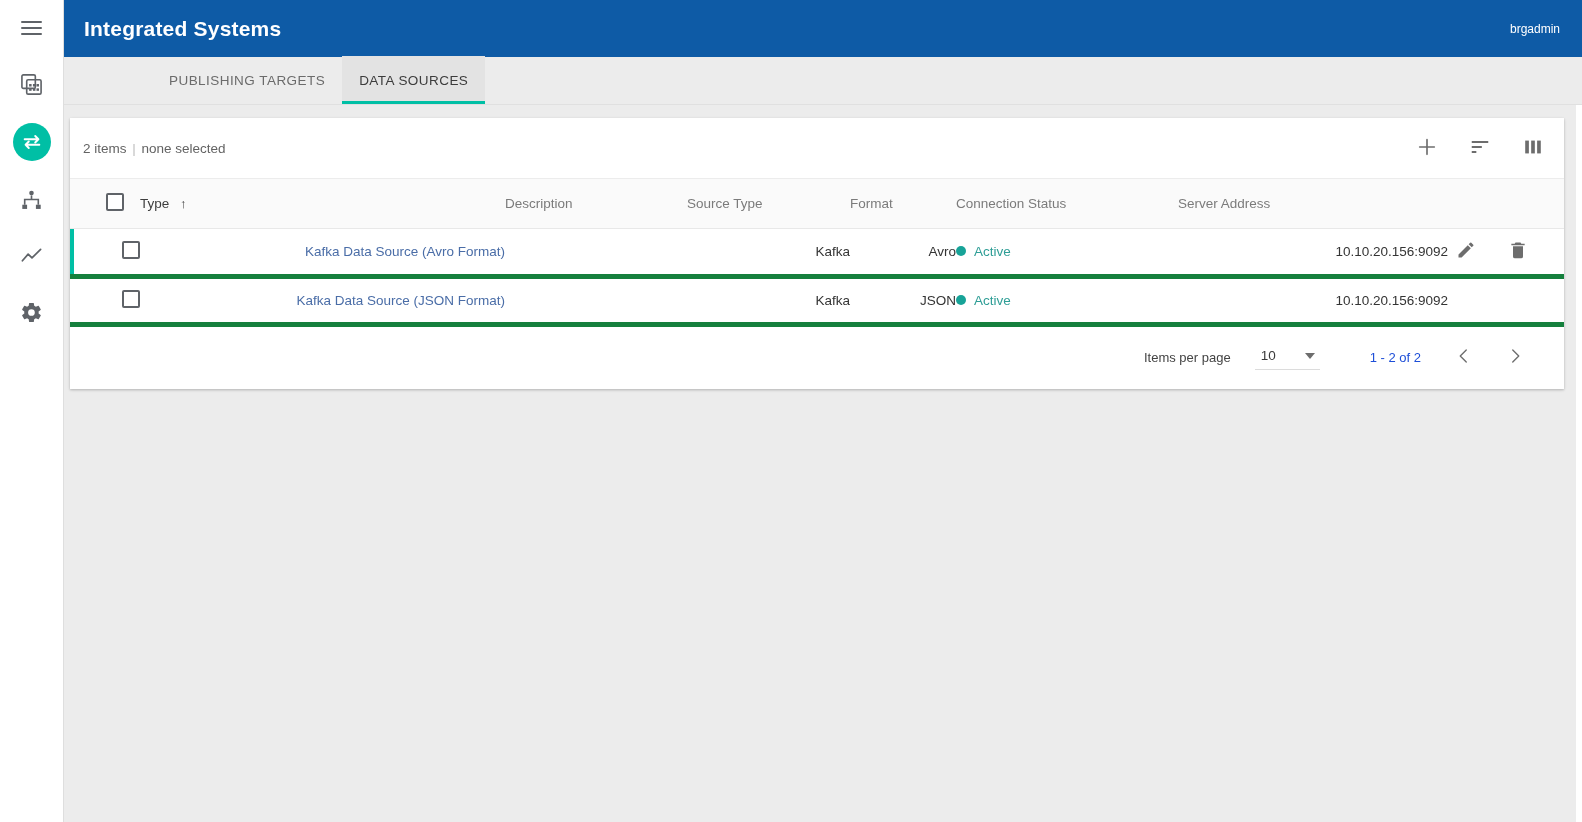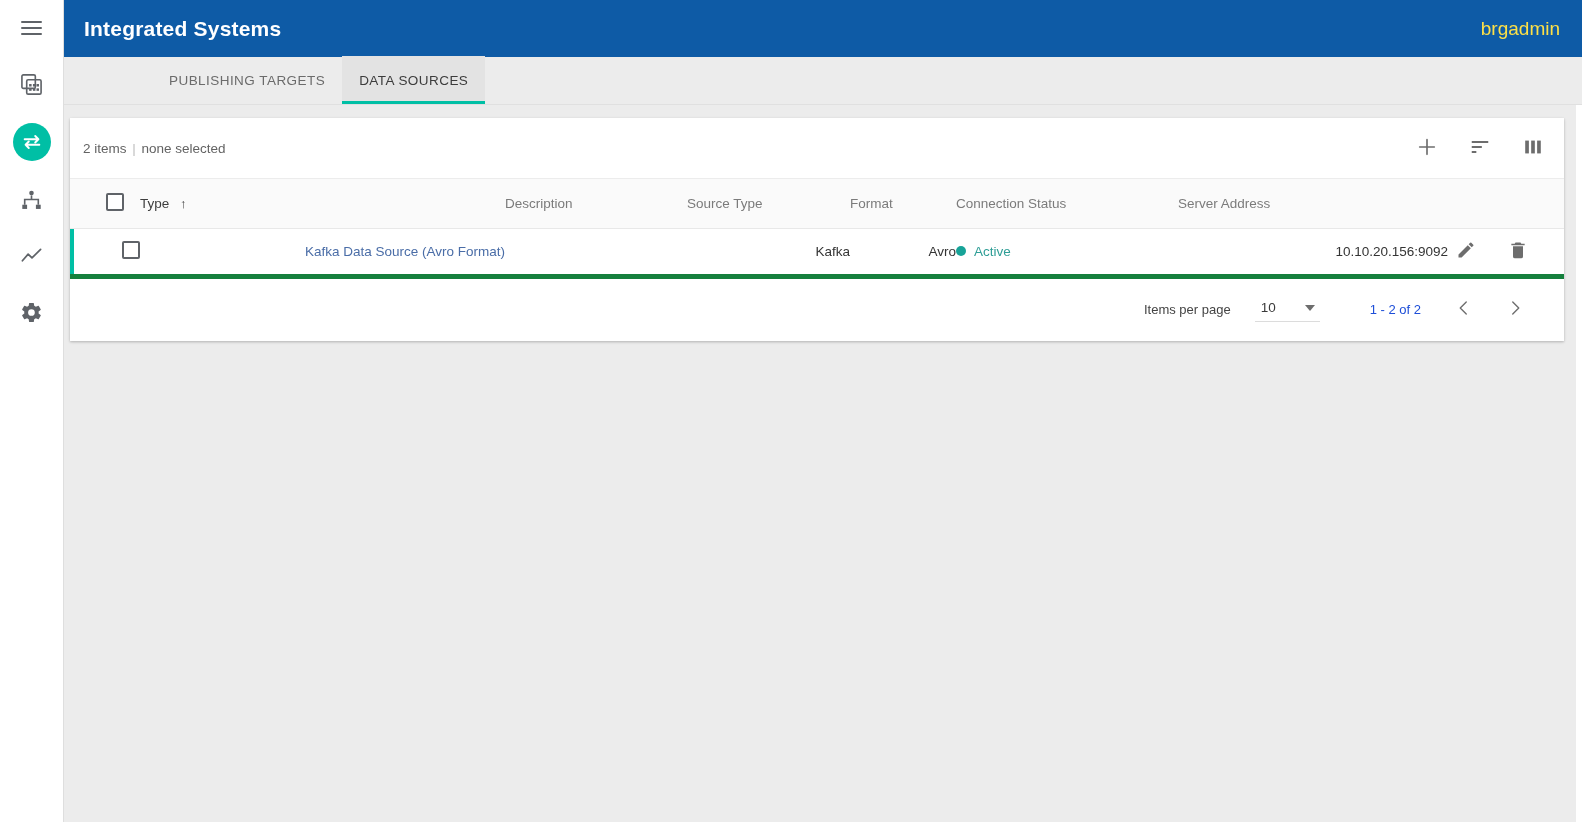--- a/index.html
+++ b/index.html
@@ -68,22 +68,22 @@
     justify-content: space-between;
     padding: 0 22px 0 20px;
   }
   .topbar-title {
     color: #ffffff;
     font-size: 21px;
     font-weight: bold;
     letter-spacing: 0.2px;
   }
   .topbar-user {
-    color: #fde047;
-    font-size: 19px;
+    color: #ffffff;
+    font-size: 12px;
   }
 
   
   .tabbar {
     position: absolute;
     left: 64px; top: 57px;
     width: 1518px; height: 48px;
     background: #ececec;
     display: flex;
     align-items: flex-end;
@@ -460,20 +460,39 @@
                   <span>
                     <svg width="20" height="20" viewBox="0 0 24 24">
                       <path fill="#6d6d6d" d="M9 3h6l1 1.4h4V6.2H4V4.4h4L9 3zM6 7.6h12v12.1A2.3 2.3 0 0 1 15.7 22H8.3A2.3 2.3 0 0 1 6 19.7V7.6z"></path>
                     </svg>
                   </span>
                 </button>
               </div>
             </td>
           </tr>
 
+          <tr class="data-row">
+            <td style="padding-left:36px;">
+              <span class="chk"></span>
+            </td>
+            <td>
+              <a class="row-link">Kafka Data Source (JSON Format)</a>
+            </td>
+            <td></td>
+            <td>Kafka</td>
+            <td>JSON</td>
+            <td>
+              <span class="status-wrap">
+                <span class="status-dot"></span>
+                <span class="status-text">Active</span>
+              </span>
+            </td>
+            <td>10.10.20.156:9092</td>
+            <td></td>
+          </tr>
 
         </tbody>
       </table>
 
       <div class="paginator">
         <span class="pg-label">Items per page</span>
         <div class="pg-select">
           <span class="val">10</span>
           <span class="caret"></span>
         </div>

